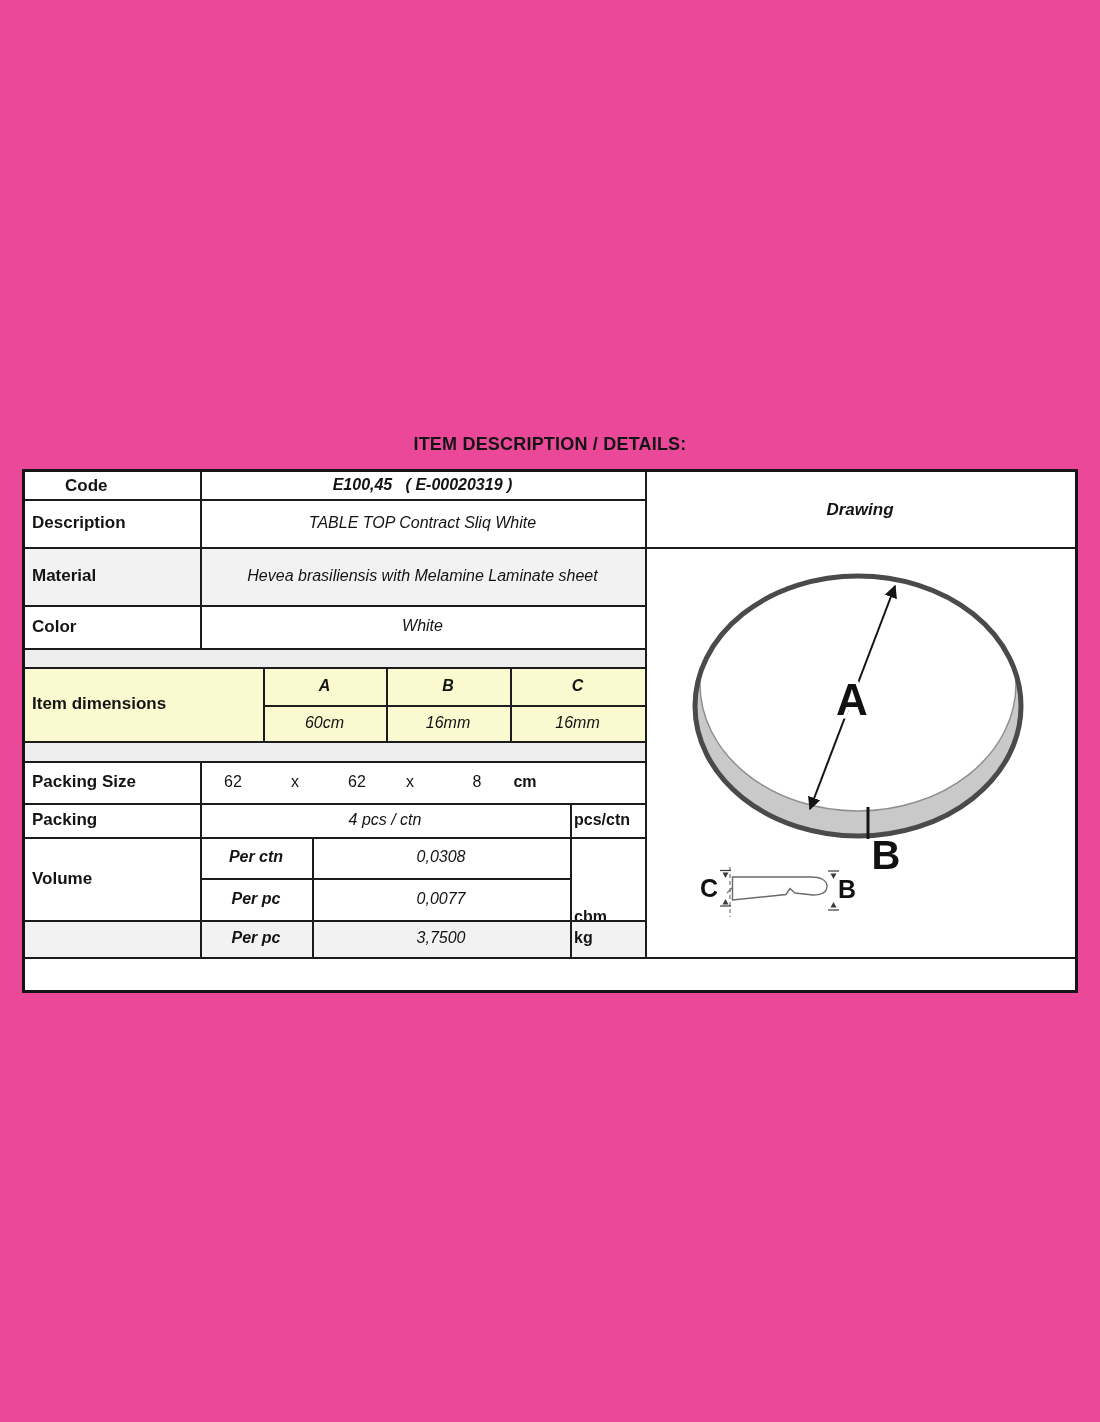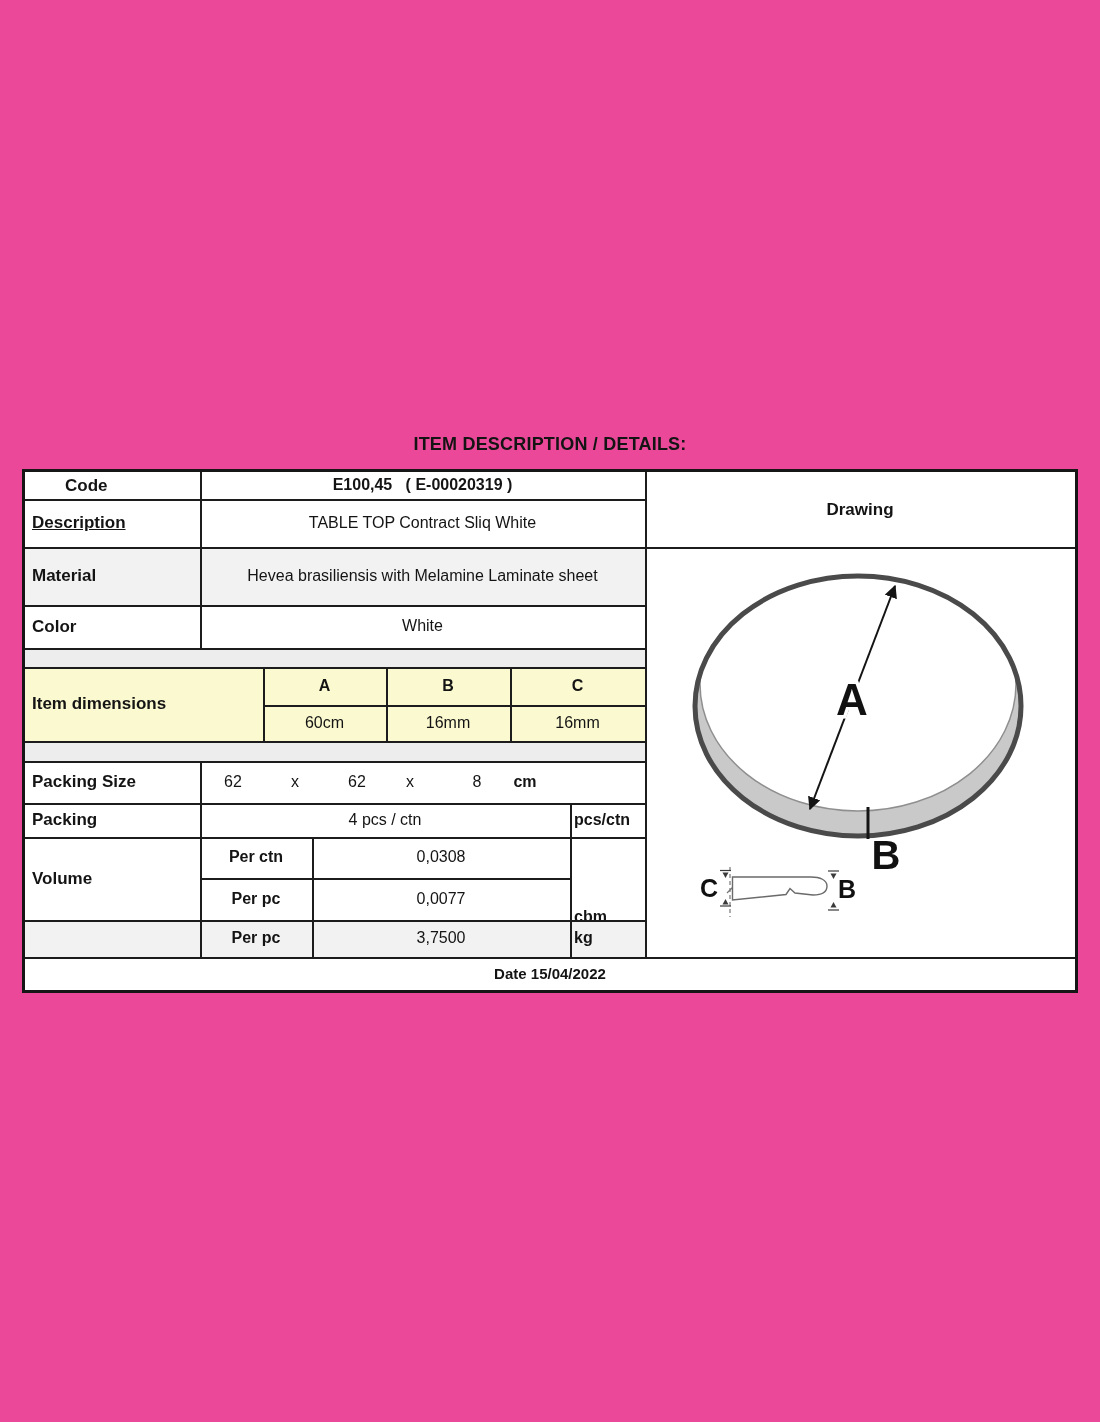--- a/index.html
+++ b/index.html
@@ -6,21 +6,21 @@
   .page{position:relative;width:1100px;height:1422px;background:#ec4899;overflow:hidden;
         font-family:"Liberation Sans","DejaVu Sans",sans-serif;color:#141414;}
   .title{position:absolute;left:0;top:434px;width:1100px;text-align:center;
          font-size:18px;font-weight:bold;letter-spacing:.2px;}
   .tbl{position:absolute;left:22px;top:469px;width:1050px;height:518px;
        border:3px solid #161616;background:#fff;}
   .bg{position:absolute;}
   .ln{position:absolute;background:#1c1c1c;}
   .cell{position:absolute;display:flex;align-items:center;font-size:16px;line-height:1.15;}
   .lbl{font-weight:bold;padding-left:7px;font-size:17px;}
-  .ctr{justify-content:center;text-align:center;}
+  .ctr{justify-content:center;text-align:center;font-style:italic;}
   .b{font-weight:bold;}
   .pre{white-space:pre;}
   .unit{font-weight:bold;padding-left:4px;}
   .ps-part{position:absolute;transform:translateX(-50%);top:50%;margin-top:-10px;height:20px;line-height:20px;}
   .date{font-weight:bold;font-size:15px;}
   svg text{font-family:"Liberation Sans","DejaVu Sans",sans-serif;}
 </style>
 </head>
 <body>
 
@@ -32,21 +32,21 @@
 
     <div class="bg" style="left:0;top:75px;width:620px;height:58px;background:#F2F2F2;"></div>
     <div class="bg" style="left:0;top:176px;width:620px;height:19px;background:#EDEDED;"></div>
     <div class="bg" style="left:0;top:195px;width:620px;height:74px;background:#FBF9CF;"></div>
     <div class="bg" style="left:0;top:269px;width:620px;height:20px;background:#EDEDED;"></div>
     <div class="bg" style="left:0;top:448px;width:620px;height:37px;background:#F2F2F2;"></div>
 
     <div class="cell lbl" style="left:0;top:0;width:175px;height:27px;margin-left:33px;">Code</div>
     <div class="cell ctr b pre" style="left:175px;top:0;width:445px;height:27px;">E100,45   ( E-00020319 )</div>
 
-    <div class="cell lbl" style="left:0;top:27px;width:175px;height:48px;text-decoration:underline;">Description</div>
+    <div class="cell lbl" style="left:0;top:27px;width:175px;height:48px;">Description</div>
     <div class="cell ctr" style="left:175px;top:27px;width:445px;height:48px;">TABLE TOP Contract Sliq White</div>
 
     <div class="cell lbl" style="left:0;top:75px;width:175px;height:58px;">Material</div>
     <div class="cell ctr" style="left:175px;top:75px;width:445px;height:58px;">Hevea brasiliensis with Melamine Laminate sheet</div>
 
     <div class="cell lbl" style="left:0;top:133px;width:175px;height:43px;">Color</div>
     <div class="cell ctr" style="left:175px;top:133px;width:445px;height:43px;">White</div>
 
     <div class="cell lbl" style="left:0;top:195px;width:238px;height:74px;">Item dimensions</div>
     <div class="cell ctr b" style="left:238px;top:195px;width:123px;height:38px;">A</div>
@@ -74,21 +74,20 @@
     <div class="cell ctr b" style="left:175px;top:365px;width:112px;height:41px;">Per ctn</div>
     <div class="cell ctr" style="left:287px;top:365px;width:258px;height:41px;">0,0308</div>
     <div class="cell ctr b" style="left:175px;top:406px;width:112px;height:42px;">Per pc</div>
     <div class="cell ctr" style="left:287px;top:406px;width:258px;height:42px;">0,0077</div>
     <div class="cell unit" style="left:545px;top:365px;width:75px;height:83px;margin-top:39px;">cbm</div>
 
     <div class="cell ctr b" style="left:175px;top:448px;width:112px;height:37px;">Per pc</div>
     <div class="cell ctr" style="left:287px;top:448px;width:258px;height:37px;">3,7500</div>
     <div class="cell unit" style="left:545px;top:448px;width:75px;height:37px;">kg</div>
 
-    <div class="cell ctr date" style="left:0;top:485px;width:1050px;height:33px;">Date 15/04/2022</div>
 
     <div class="cell ctr b" style="left:620px;top:0;width:430px;height:75px;font-size:17px;">Drawing</div>
 
     <div style="position:absolute;left:622px;top:77px;width:428px;height:408px;">
       <svg width="428" height="408" viewBox="0 0 428 408">
         <defs>
           <clipPath id="topclip">
               <ellipse cx="211" cy="157" rx="163" ry="130"></ellipse>
             </clipPath>
           <marker id="arr" viewBox="0 0 10 10" refX="9" refY="5" markerWidth="6.5" markerHeight="6.5" orient="auto-start-reverse">

